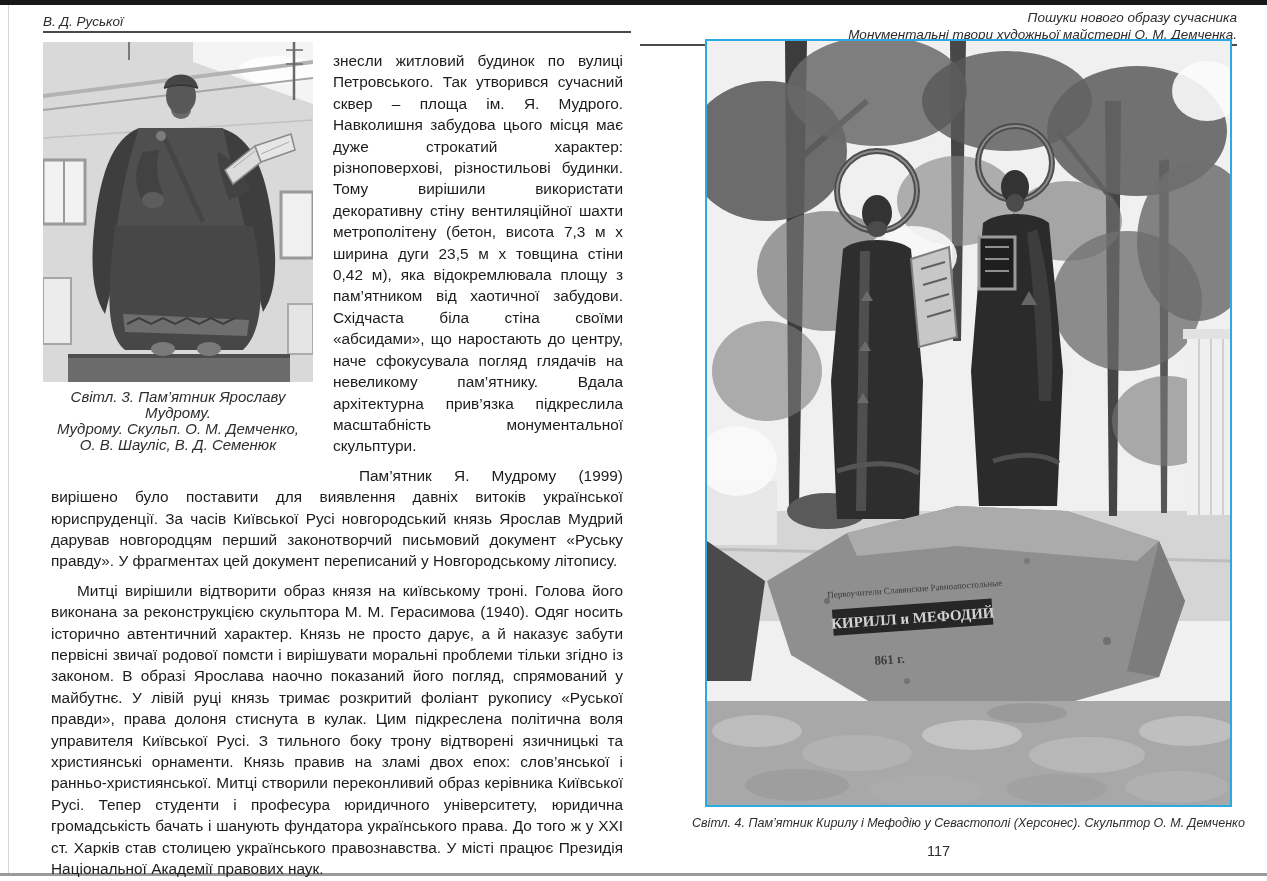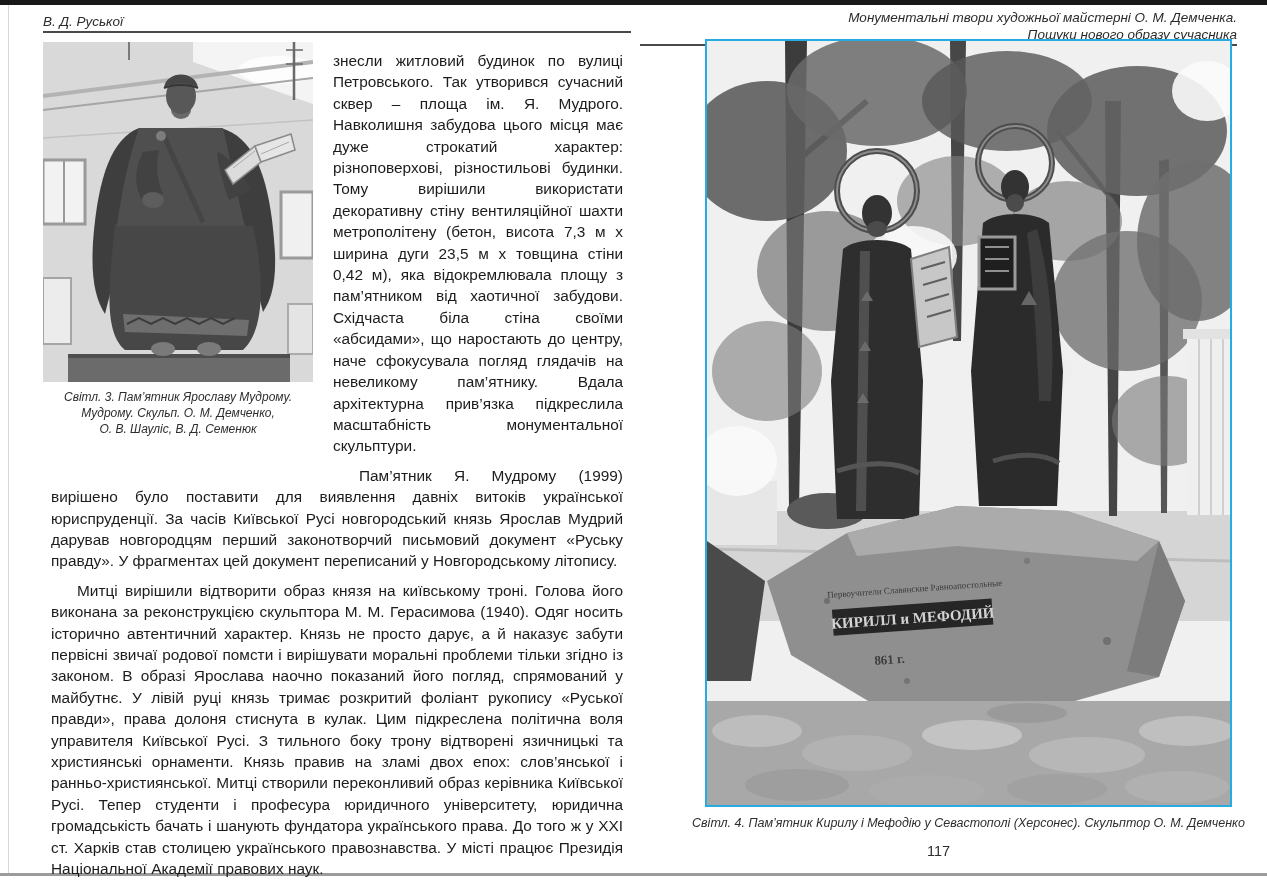--- a/index.html
+++ b/index.html
@@ -15,21 +15,21 @@
   .hdr-left{left:43px;top:13px;}
   .hdr-right{left:640px;top:9px;width:597px;text-align:right;}
   .rule{position:absolute;height:2px;background:#4a4a4a;}
   .rule-left{left:43px;top:31px;width:588px;}
   .rule-right{left:640px;top:44px;width:597px;}
 
   .page-body{position:absolute;left:43px;top:42px;width:588px;}
   .figure-float{float:left;width:280px;min-height:426px;margin-right:10px;}
   .photo-left{width:270px;height:340px;display:block;background:#d9d9d9;}
   .caption-left{margin-top:7px;width:270px;text-align:center;font-style:italic;
-    font-size:12px;line-height:16px;color:#2e2e2e;}
+    font-size:15px;line-height:16px;color:#2e2e2e;}
   p.body-par{margin:8px;font-size:15.4px;line-height:21.4px;text-align:justify;color:#1c1c1c;}
   p.indent{text-indent:26px;}
 
   .pagenum{position:absolute;top:843px;font-size:14.5px;color:#2e2e2e;}
   .pn-left{left:59px;margin-top:48px;}
   .pn-right{left:640px;width:597px;text-align:center;}
 
   .photo-frame{position:absolute;left:705px;top:39px;width:523px;height:764px;
     border:2px solid #29abe2;background:#f2f2f2;}
   .photo-frame svg{display:block;}
@@ -42,22 +42,22 @@
 <div id="canvas">
 
   <div class="edge-top"></div>
   <div class="edge-bottom"></div>
   <div class="edge-left"></div>
 
   <div class="running-header hdr-left">В. Д. Руської</div>
   <div class="rule rule-left"></div>
 
   <div class="running-header hdr-right">
+    <div>Пошуки нового образу сучасника</div>
     <div>Монументальні твори художньої майстерні О. М. Демченка.</div>
-    <div>Пошуки нового образу сучасника</div>
   </div>
   <div class="rule rule-right"></div>
 
   <div class="page-body">
 
     <div class="figure-float">
 
       <svg class="photo-left" viewBox="0 0 270 340" xmlns="http://www.w3.org/2000/svg" role="img">
         <g>
           <rect x="0" y="0" width="270" height="340" fill="#d9d9d9"></rect>

